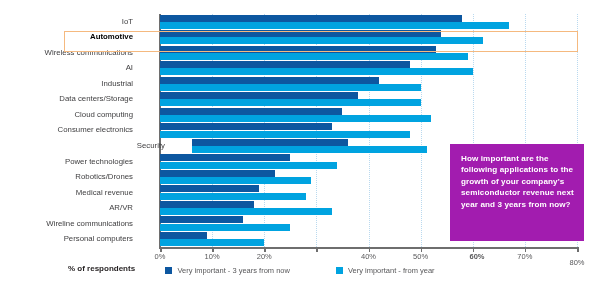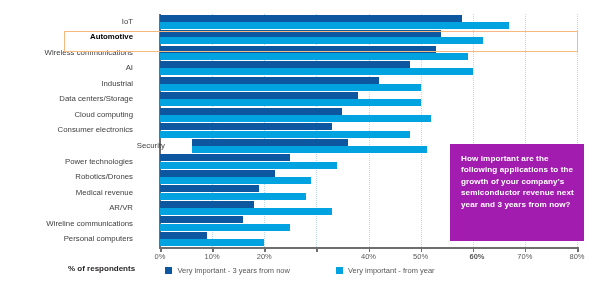--- a/index.html
+++ b/index.html
@@ -195,21 +195,21 @@
       <div class="x-tick-label" style="left: 316.375px; margin-top: 33px;">30%</div>
       <div class="tick-mark" style="left: 368.5px;"></div>
       <div class="x-tick-label" style="left: 368.5px;">40%</div>
       <div class="tick-mark" style="left: 420.625px;"></div>
       <div class="x-tick-label" style="left: 420.625px;">50%</div>
       <div class="tick-mark" style="left: 472.75px;"></div>
       <div class="x-tick-label" style="left: 477px; font-weight: bold;">60%</div>
       <div class="tick-mark" style="left: 524.875px;"></div>
       <div class="x-tick-label" style="left: 524.875px;">70%</div>
       <div class="tick-mark" style="left: 577px;"></div>
-      <div class="x-tick-label" style="left: 577px;">80%</div>
+      <div class="x-tick-label" style="left: 577px; margin-top: 6px;">80%</div>
     </div>
 
   <div class="axis-title">% of respondents</div>
 
   <div class="plot-area" id="bars-layer">
       <div class="row" style="top: 0px; height: 15.5333px;">
         <div class="cat-label" style="top: 3.76667px;">IoT</div>
         <div class="bar dark" style="width: 302.325px; top: 0.5px;"></div>
         <div class="bar light" style="width: 349.238px; top: 7.8px;"></div>
       </div>

